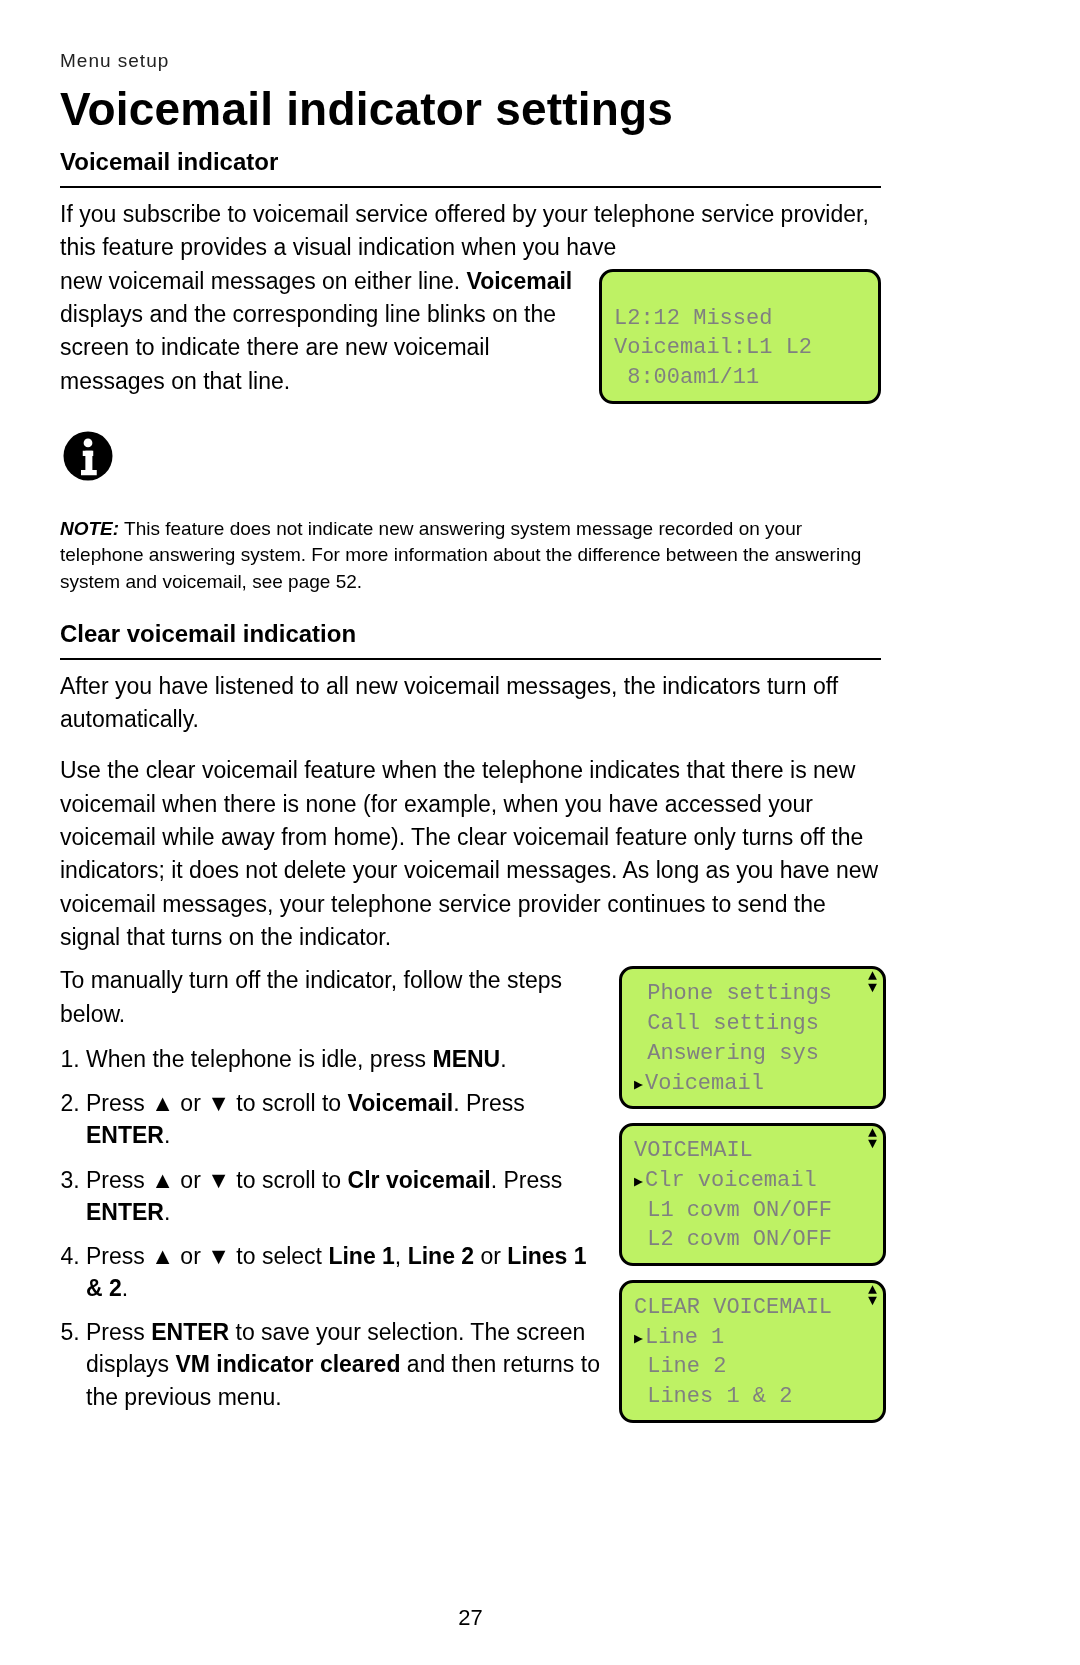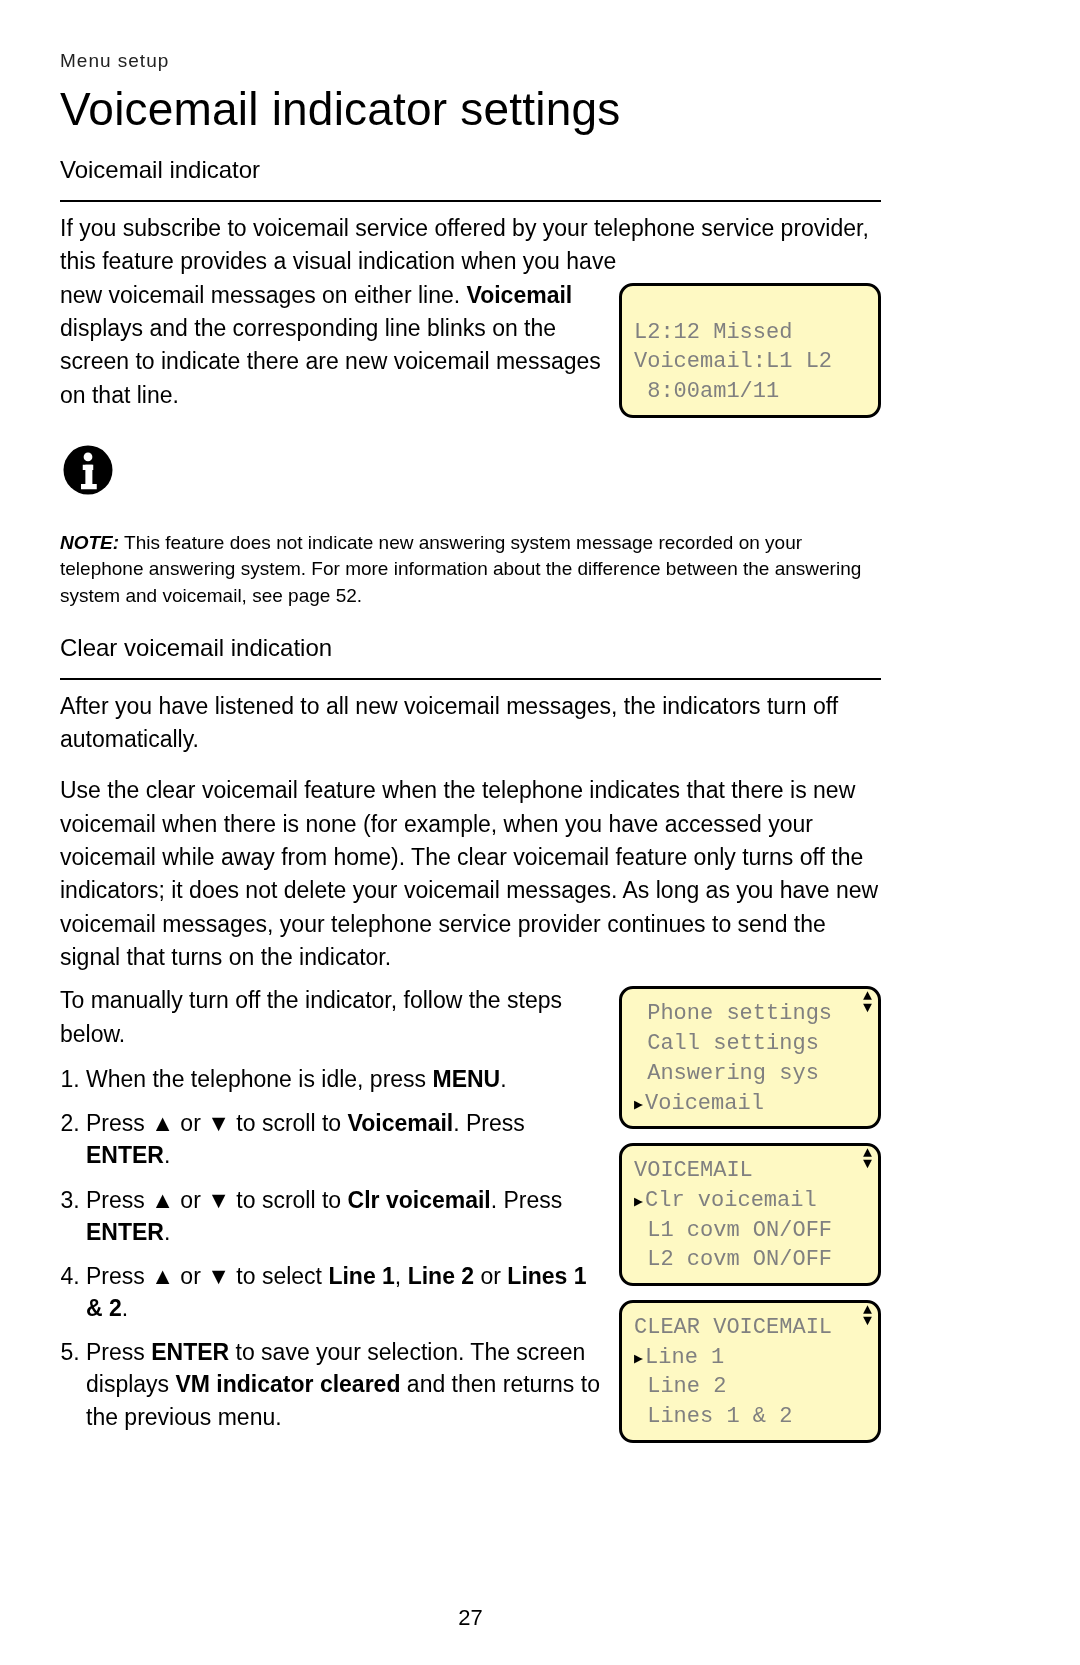--- a/index.html
+++ b/index.html
@@ -1,23 +1,23 @@
 <!DOCTYPE html>
 <html><head>
 <meta charset="utf-8">
 <style>
   html,body{margin:0;padding:0;background:#fff;color:#000;font-family:Verdana,Geneva,sans-serif}
   .page{width:941px;height:1665px;box-sizing:border-box;padding:50px 60px 40px 60px;position:relative}
   .breadcrumb{font-size:19px;letter-spacing:1px;color:#222;margin-bottom:10px}
-  .title{font-family:Arial,Helvetica,sans-serif;font-weight:400;font-size:46px;margin:0 0 20px 0;letter-spacing:0.2px}
-  .secthead{font-weight:400;font-size:24px;border-bottom:2px solid #000;padding-bottom:16px;margin-top:10px;margin-bottom:10px}
+  .title{font-family:Arial,Helvetica,sans-serif;font-weight:700;font-size:46px;margin:0 0 12px 0;letter-spacing:0.2px}
+  .secthead{font-weight:700;font-size:24px;border-bottom:2px solid #000;padding-bottom:10px;margin-top:10px;margin-bottom:10px}
   .body{font-size:23px;line-height:1.45}
   .intro-left{width:690px}
   .clear{clear:both}
-  .lcd{border:3px solid #000;border-radius:14px;background:#fef9c3;padding:10px 4px 8px 12px;font-family:"Courier New",monospace;font-size:22px;line-height:1.35;min-width:225px;position:relative;letter-spacing:0px}
+  .lcd{border:3px solid #000;border-radius:14px;background:#bef264;padding:10px 24px 8px 12px;font-family:"Courier New",monospace;font-size:22px;line-height:1.35;min-width:225px;position:relative;letter-spacing:0px}
   .lcd .row{display:flex;white-space:pre}
   .lcd .lead{color:#808080}
   .lcd .cursor::before{content:"▶";font-size:15px;margin-right:2px;color:#000}
   .updn{position:absolute;top:2px;right:6px;font-size:15px;line-height:0.75;color:#000}
   .note{margin-top:24px}
   .note .icon{display:inline-block;vertical-align:top;width:60px}
   .note .icon svg{width:56px;height:56px}
   .note .text{display:inline-block;width:830px;vertical-align:top;font-size:19px;line-height:1.4;padding-top:28px}
   .steps{margin:0;padding-left:26px}
   .steps li{font-size:23px;margin-bottom:12px;line-height:1.4}

